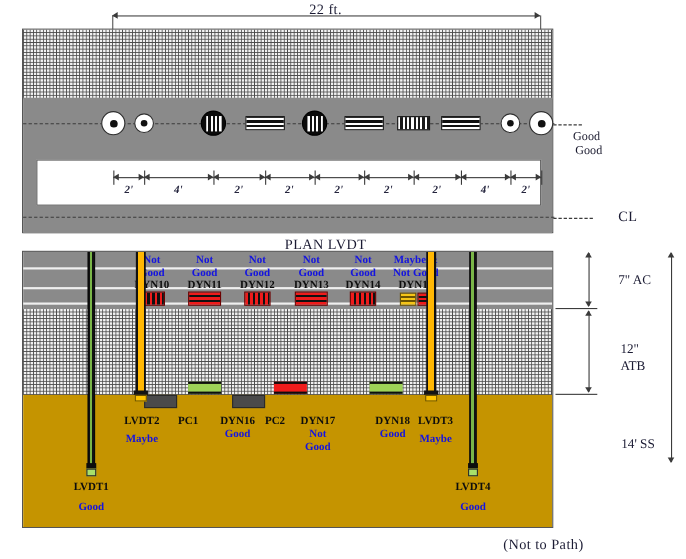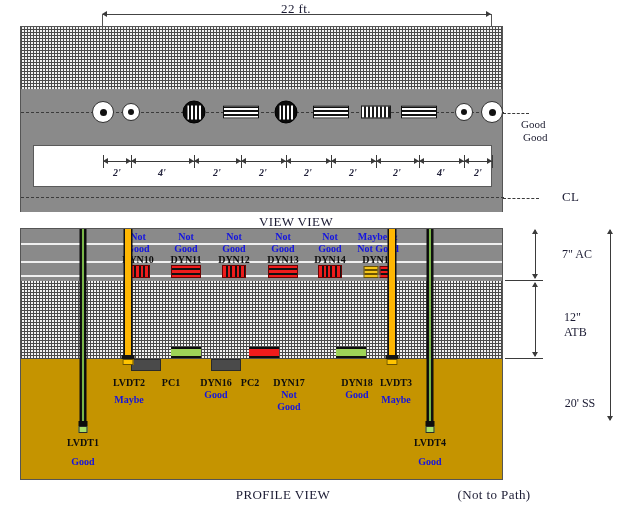--- a/index.html
+++ b/index.html
@@ -256,21 +256,21 @@
     </div>
   </div>
 
   <div class="dashline" style="left:503px;top:113px;width:26px;"></div>
   <div class="lbl lbl-sm" style="left:521px;top:118px;">Good</div>
   <div class="lbl lbl-sm" style="left:523px;top:131px;">Good</div>
 
   <div class="dashdot" style="left:503px;top:198px;width:36px;"></div>
   <div class="lbl lbl-cap" style="left:562px;top:189px;">CL</div>
 
-  <div class="lbl lbl-cap center-t" style="left:296px;top:214px;">VIEW VIEW</div>
+  <div class="lbl lbl-cap center-t" style="left:296px;top:214px;">PLAN LVDT</div>
 
   <div id="profWrap">
 
     <div class="ac"></div>
     <div class="aclineA" style="top:14px;"></div>
     <div class="aclineA" style="top:32px;"></div>
     <div class="aclineA" style="top:46px;"></div>
 
     <div class="atb"></div>
     <div class="ss"></div>
@@ -367,19 +367,18 @@
     <div class="dimlabel" style="left:72px;top:19px;">7" AC</div>
 
     <div class="dimv" style="left:30px;top:55px;height:73px;"></div>
     <div class="arrU" style="left:26.5px;top:54px;"></div>
     <div class="arrD" style="left:26.5px;top:124px;"></div>
     <div class="dimlabel" style="left:79px;top:82px;">12" ATB</div>
 
     <div class="dimv" style="left:105px;top:2px;height:190px;"></div>
     <div class="arrU" style="left:101.5px;top:1px;"></div>
     <div class="arrD" style="left:101.5px;top:188px;"></div>
-    <div class="dimlabel" style="left:75px;top:168px;">20' SS</div>
+    <div class="dimlabel" style="left:75px;top:168px;">14' SS</div>
   </div>
 
-  <div class="lbl lbl-cap center-t" style="left:283px;top:487px;">PROFILE VIEW</div>
   <div class="lbl lbl-cap center-t" style="left:494px;top:487px;">(Not to Path)</div>
 
 </div>
 
 </body></html>

